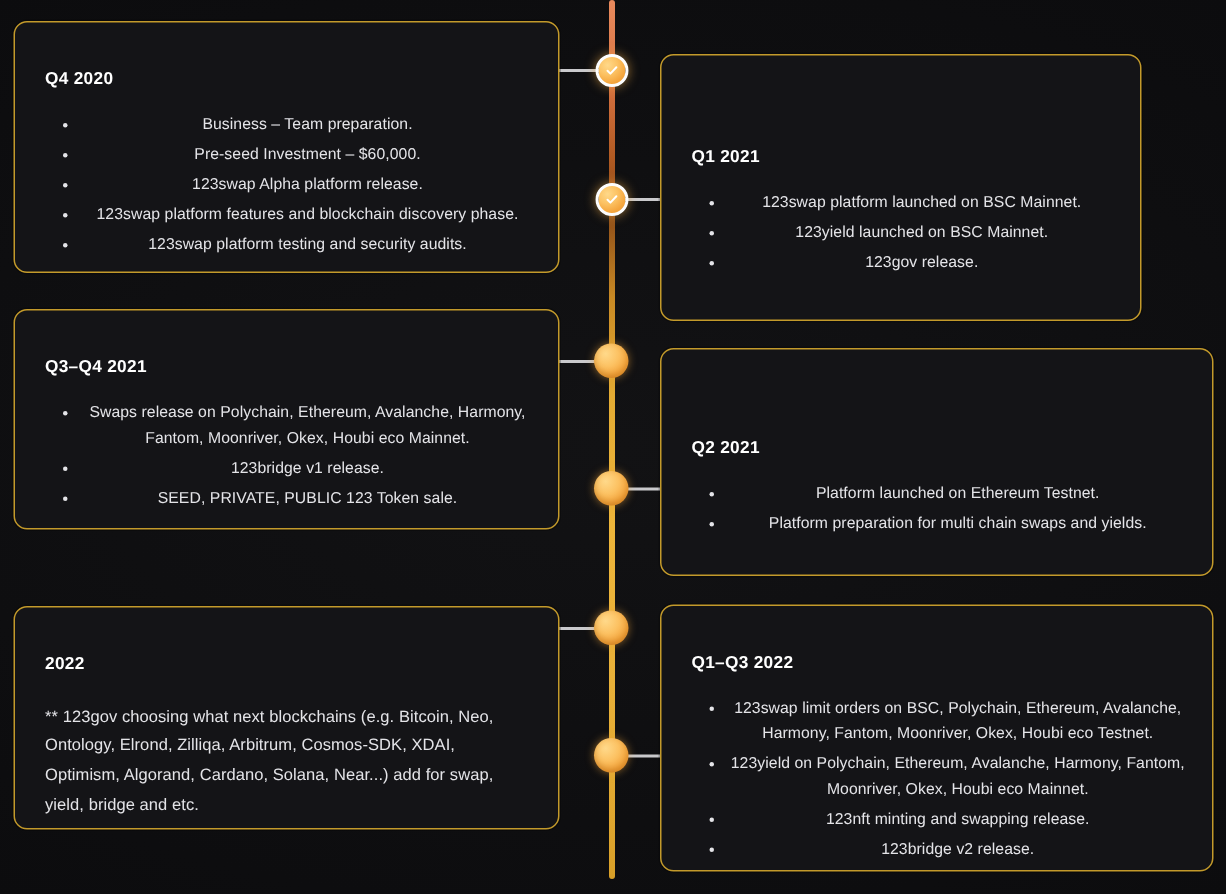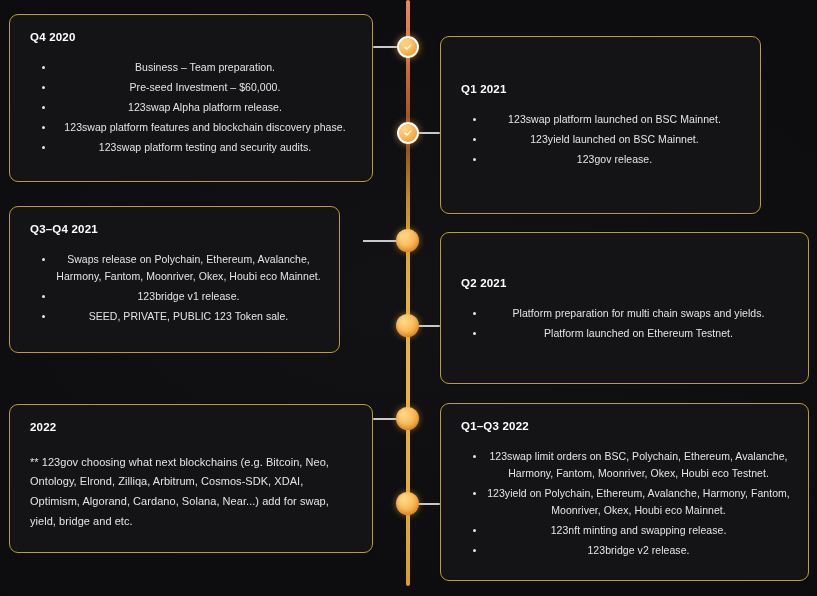--- a/index.html
+++ b/index.html
@@ -79,21 +79,21 @@
   .node:not(.done) .tick { display: none; }
 
   
   .card {
     position: absolute;
     box-sizing: border-box;
     border: 1px solid #c39a2b;
     border-radius: 9px;
     background: #141417;
     z-index: 3;
-    padding: 16px 18px 16px 20px;
+    padding: 32px 18px 16px 20px;
     box-shadow: 0 0 0 1px rgba(0,0,0,0.25);
   }
 
   .card-title {
     color: #ffffff;
     font-size: 11.5px;
     font-weight: bold;
     letter-spacing: 0.2px;
     margin: 0 0 14px 0;
     line-height: 1.2;
@@ -127,21 +127,21 @@
     color: #e4e4e8;
     font-size: 11px;
     line-height: 1.78;
     margin: 0;
     letter-spacing: 0.05px;
   }
 
   
   #card-q4-2020   { left: 9px;   top: 14px;  width: 364px; height: 168px; }
   #card-q1-2021   { left: 440px; top: 36px;  width: 321px; height: 178px; }
-  #card-q3q4-2021 { left: 9px;   top: 206px; width: 331px; height: 147px; }
+  #card-q3q4-2021 { left: 9px;   top: 206px; width: 364px; height: 147px; }
   #card-q2-2021   { left: 440px; top: 232px; width: 369px; height: 152px; }
   #card-2022      { left: 9px;   top: 404px; width: 364px; height: 149px; }
   #card-q1q3-2022 { left: 440px; top: 403px; width: 369px; height: 178px; }
 
   #card-2022 .card-title { margin-bottom: 18px; }
   #card-q1-2021 .card-title { margin-top: 30px; }
   #card-q2-2021 .card-title { margin-top: 28px; }
 </style>
 </head>
 <body>
@@ -197,22 +197,22 @@
     <ul>
       <li>Swaps release on Polychain, Ethereum, Avalanche, Harmony, Fantom, Moonriver, Okex, Houbi eco Mainnet.</li>
       <li>123bridge v1 release.</li>
       <li>SEED, PRIVATE, PUBLIC 123 Token sale.</li>
     </ul>
   </div>
 
   <div class="card" id="card-q2-2021">
     <div class="card-title">Q2 2021</div>
     <ul>
+      <li>Platform launched on Ethereum Testnet.</li>
       <li>Platform preparation for multi chain swaps and yields.</li>
-      <li>Platform launched on Ethereum Testnet.</li>
     </ul>
   </div>
 
   <div class="card" id="card-2022">
     <div class="card-title">2022</div>
     <p class="note">** 123gov choosing what next blockchains (e.g. Bitcoin, Neo, Ontology, Elrond, Zilliqa, Arbitrum, Cosmos-SDK, XDAI, Optimism, Algorand, Cardano, Solana, Near...) add for swap, yield, bridge and etc.</p>
   </div>
 
   <div class="card" id="card-q1q3-2022">
     <div class="card-title">Q1–Q3 2022</div>

